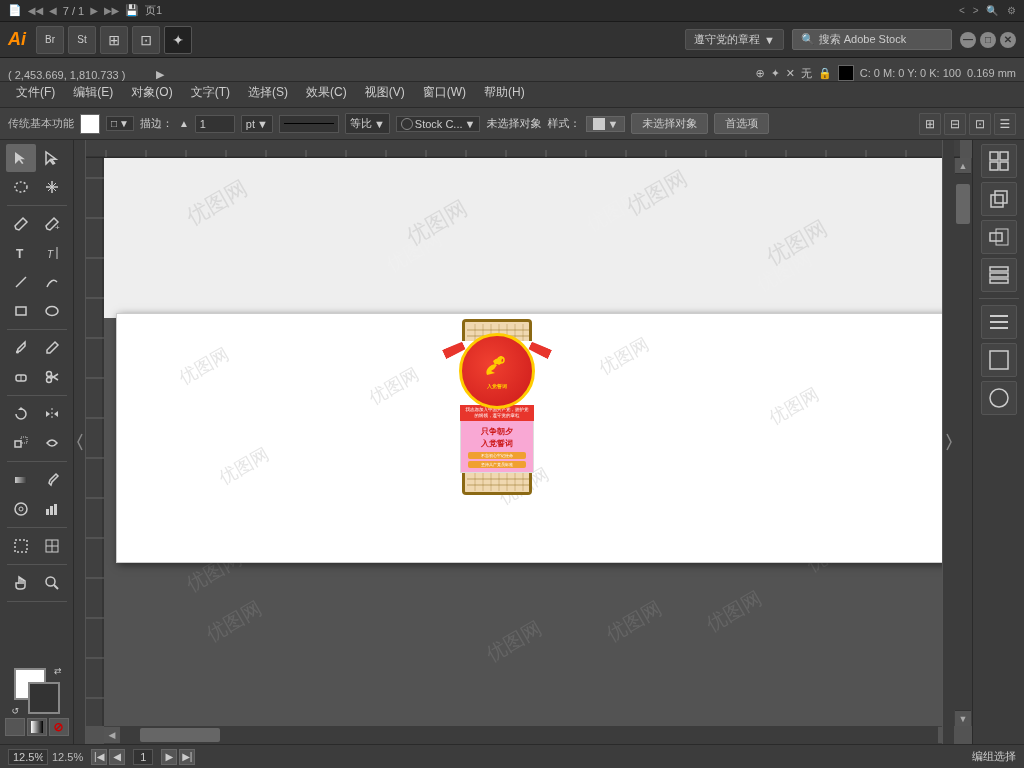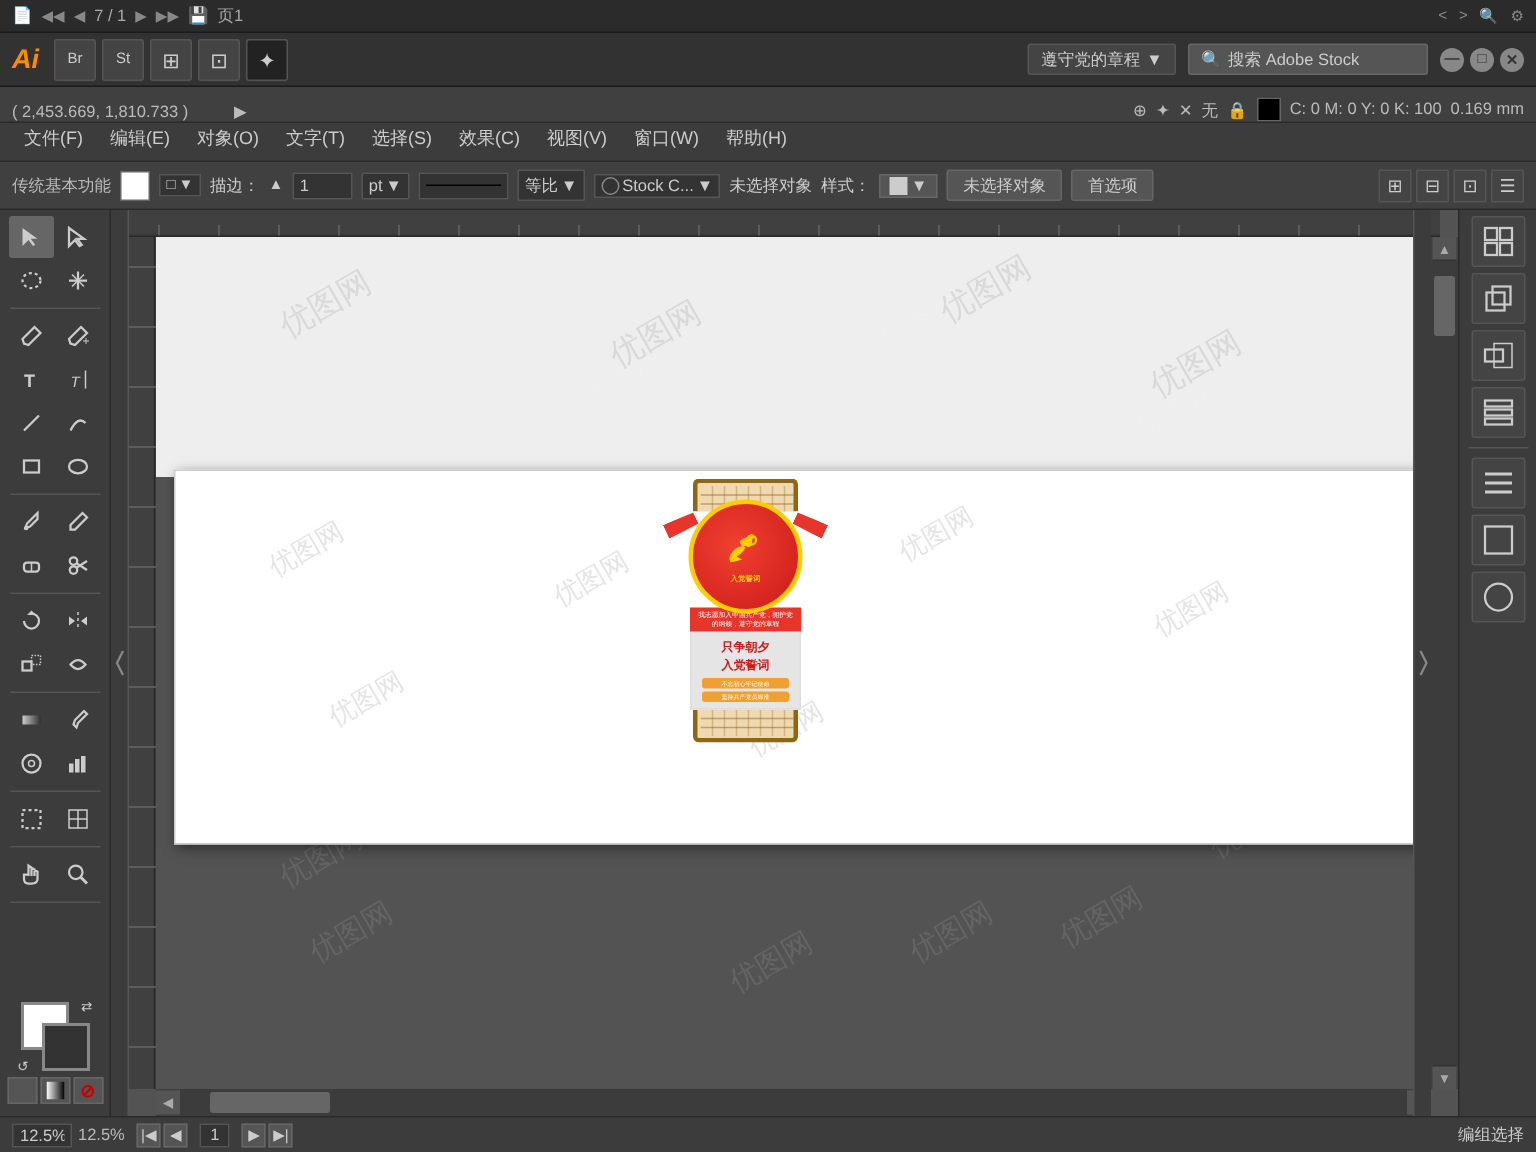--- a/index.html
+++ b/index.html
@@ -835,21 +835,21 @@
               <div style="color:#ffcc00;font-size:5px;font-weight:bold;text-align:center;line-height:1.2;">
                 <div>入党誓词</div>
               </div>
             </div>
           </div>
 
           <div style="width:74px;background:#e8352c;padding:2px 4px;margin-top:-4px;position:relative;z-index:1;">
             <div style="color:white;font-size:4.5px;text-align:center;line-height:1.3;">我志愿加入中国共产党，拥护党的纲领，遵守党的章程</div>
           </div>
 
-          <div style="width:74px;background:#e5e5e5;border:1.5px solid #ddd;border-top:none;padding:5px 4px 4px;display:flex;flex-direction:column;align-items:center;gap:2px;">
+          <div style="width:74px;background:#f9a8d4;border:1.5px solid #ddd;border-top:none;padding:5px 4px 4px;display:flex;flex-direction:column;align-items:center;gap:2px;">
             <div style="color:#cc1a1a;font-size:8px;font-weight:bold;text-align:center;line-height:1.5;">
               <div>只争朝夕</div>
               <div>入党誓词</div>
             </div>
             <div style="background:#f0a030;color:white;font-size:4px;padding:1px 4px;border-radius:2px;width:90%;text-align:center;">不忘初心牢记使命</div>
             <div style="background:#f0a030;color:white;font-size:4px;padding:1px 4px;border-radius:2px;width:90%;text-align:center;">坚持共产党员标准</div>
           </div>
 
           <div style="width:70px;height:22px;border:3px solid #8B6914;border-top:none;background:#f0d8b0;border-radius:0 0 4px 4px;overflow:hidden;">
             <svg width="64" height="18" style="display:block;margin:0 2px;" viewBox="0 0 64 18">

